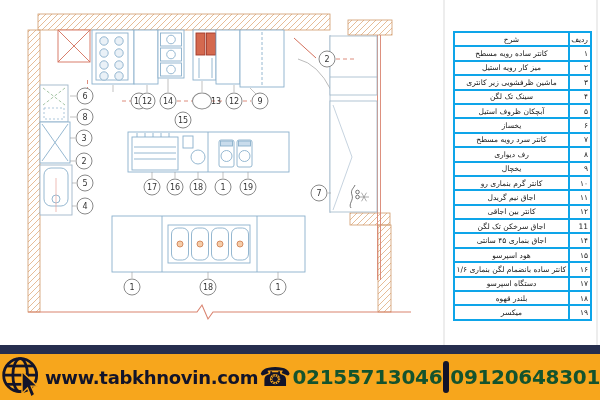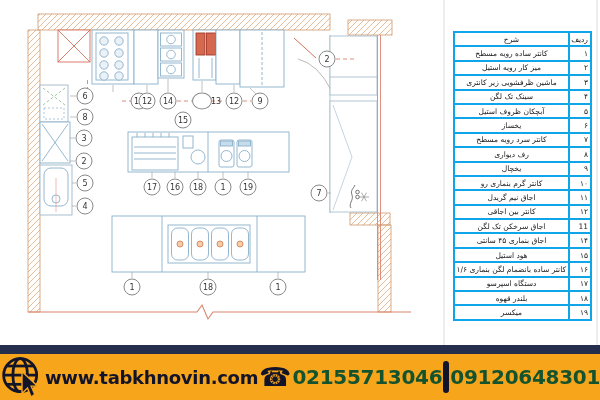--- a/index.html
+++ b/index.html
@@ -331,21 +331,21 @@
       <tr>
         <td class="num">11</td>
         <td>اجاق سرخکن تک لگن</td>
       </tr>
       <tr>
         <td class="num">۱۴</td>
         <td>اجاق بنماری ۴۵ سانتی</td>
       </tr>
       <tr>
         <td class="num">۱۵</td>
-        <td>هود استیل</td>
+        <td>هود اسپرسو</td>
       </tr>
       <tr>
         <td class="num">۱۶</td>
         <td>کانتر ساده بانضمام لگن بنماری ۱/۶</td>
       </tr>
       <tr>
         <td class="num">۱۷</td>
         <td>دستگاه اسپرسو</td>
       </tr>
       <tr>

